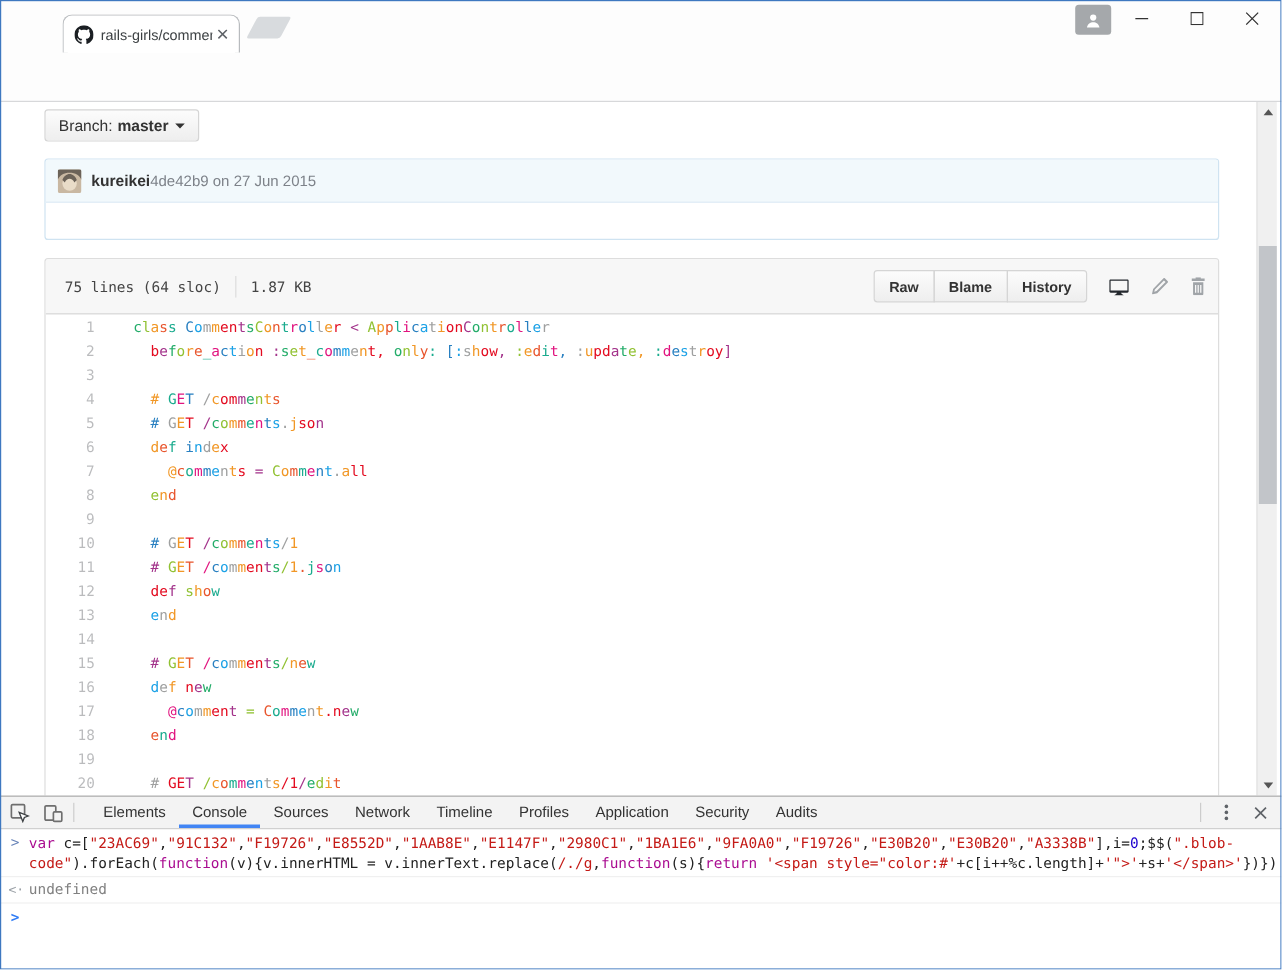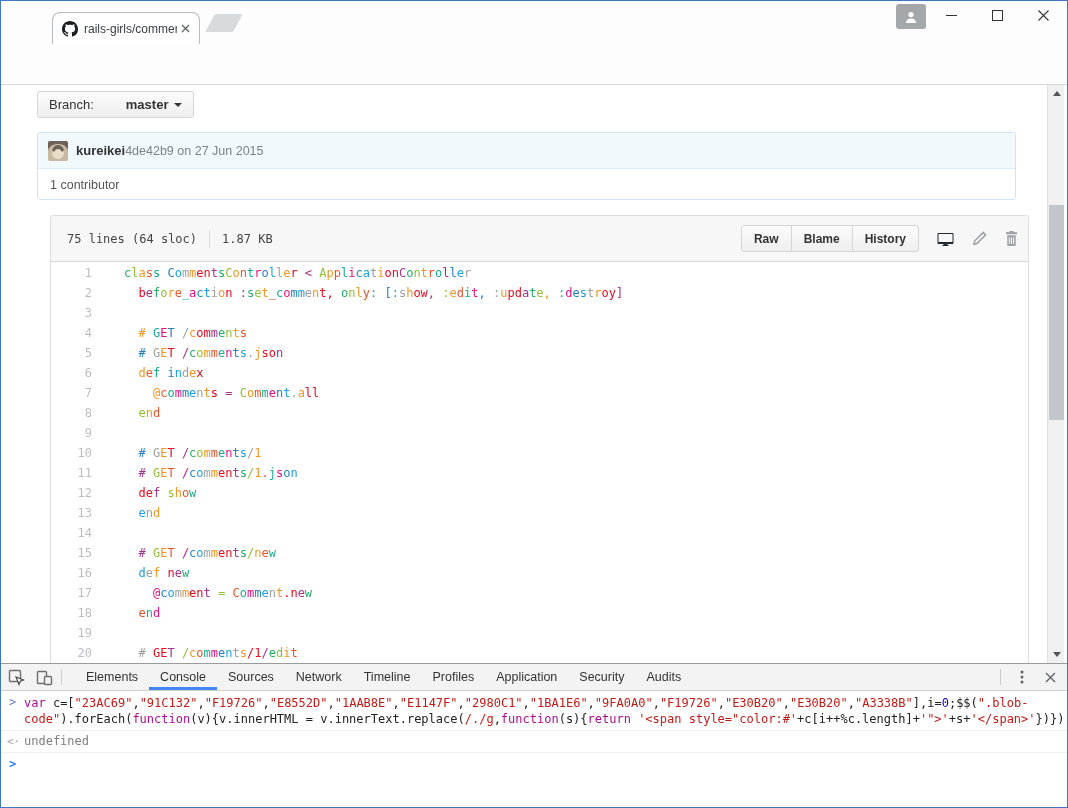--- a/index.html
+++ b/index.html
@@ -26,39 +26,39 @@
   .url-text { font-size:13.5px; color:#202124; white-space:nowrap; overflow:hidden; flex:1; }
   .omni-icons { display:flex; align-items:center; gap:10px; margin-left:8px; }
   .menu-dots { position:absolute; right:8px; top:54px; width:20px; height:20px; display:flex; align-items:center; justify-content:center; }
 
   
   .page { position:absolute; top:85px; left:0; width:1068px; height:578px; background:#fff; overflow:hidden; }
 
   .gh-header { position:absolute; top:6px; left:37px; width:979px; height:28px; }
   .btn { background:linear-gradient(#fcfcfc,#eee); border:1px solid #d5d5d5; color:#333; font-size:13px; border-radius:3px; display:inline-flex; align-items:center; justify-content:center; }
   .branch-btn { position:absolute; left:0; top:0; height:27px; padding:0 11px; gap:4px; }
-  .branch-btn .bname { font-weight:bold;margin-left:28px; }
+  .branch-btn .bname { font-weight:bold; }
   .caret { display:inline-block; width:0; height:0; border:4px solid transparent; border-top-color:#333; margin:4px 0 0 2px; }
   .breadcrumb { position:absolute; left:122px; top:0; line-height:27px; font-size:16px; color:#444; white-space:nowrap; }
   .breadcrumb a { color:var(--link_blue,#4078c0); text-decoration:none; }
   .breadcrumb .final { font-weight:bold; color:#24292e; }
   .hdr-group { position:absolute; right:0; top:0; height:27px; display:flex; }
   .hdr-group .btn { border-radius:0; height:27px; padding:0 11px; margin-left:-1px; }
   .hdr-group .btn:first-child { border-radius:3px 0 0 3px; }
   .hdr-group .btn:last-child { border-radius:0 3px 3px 0; }
 
   .commit-box { position:absolute; top:47px; left:37px; width:979px; height:68px; border:1px solid #cfe3f1; border-radius:3px; overflow:hidden; }
   .commit-row { height:36px; background:#f2f9fc; border-bottom:1px solid #dfecf5; display:flex; align-items:center; padding:0 10px; }
   .commit-avatar { width:20px; height:20px; border-radius:2px; overflow:hidden; flex:none; }
   .commit-author { font-weight:bold; font-size:13px; color:#333; margin-left:8px; }
   .commit-msg { font-size:13px; color:#6a737d; margin-left:7px; flex:1; white-space:nowrap; overflow:hidden; }
   .commit-meta { font-size:12.5px; color:#7d8289; white-space:nowrap; }
   .contrib-row { height:31px; background:#fff; display:flex; align-items:center; padding:0 12px; font-size:12.5px; color:#555; }
 
-  .file-box { position:absolute; top:130px; left:37px; width:979px; height:491px; border:1px solid #ddd; border-radius:3px 3px 0 0; overflow:hidden;margin-left:13px; }
+  .file-box { position:absolute; top:130px; left:37px; width:979px; height:491px; border:1px solid #ddd; border-radius:3px 3px 0 0; overflow:hidden; }
   .file-header { height:46px; background:#f7f7f7; border-bottom:1px solid #d8d8d8; display:flex; align-items:center; padding:0 10px 0 16px; }
   .file-meta { display:flex; align-items:center; font-family:"DejaVu Sans Mono",monospace; font-size:12px; color:#444; }
   .meta-div { width:1px; height:18px; background:#ddd; margin:0 12px; }
   .file-actions { margin-left:auto; display:flex; align-items:center; }
   .file-actions .grp { display:flex; }
   .file-actions .btn { border-radius:0; height:27px; padding:0 12px; margin-left:-1px; font-weight:bold; font-size:12px; }
   .file-actions .btn:first-child { border-radius:3px 0 0 3px; }
   .file-actions .btn:last-child { border-radius:0 3px 3px 0; }
   .file-actions .ic { margin-left:18px; display:flex; align-items:center; }
 
@@ -222,23 +222,20 @@
             <path d="M0 0h20v9c-2-4-5-6-10-6S2 5 0 9z" fill="#6b6258"></path>
             <circle cx="10" cy="12" r="6" fill="#e9dcc8"></circle>
             <path d="M4 9c1-3 3.5-5 6-5s5 2 6 5l-2 2c-1-2-2.3-3-4-3s-3 1-4 3z" fill="#6b6258"></path>
           </svg>
       </span>
       <span class="commit-author">kureikei</span>
       <span class="commit-meta">
         <span>4de42b9</span>
         <span>on 27 Jun 2015</span>
       </span>
-    </div>
-    <div class="contrib-row">
-      <span>1 contributor</span>
     </div>
   </div>
 
   <div class="file-box">
     <div class="file-header">
       <div class="file-meta">
         <span>75 lines (64 sloc)</span>
         <span class="meta-div"></span>
         <span>1.87 KB</span>
       </div>

